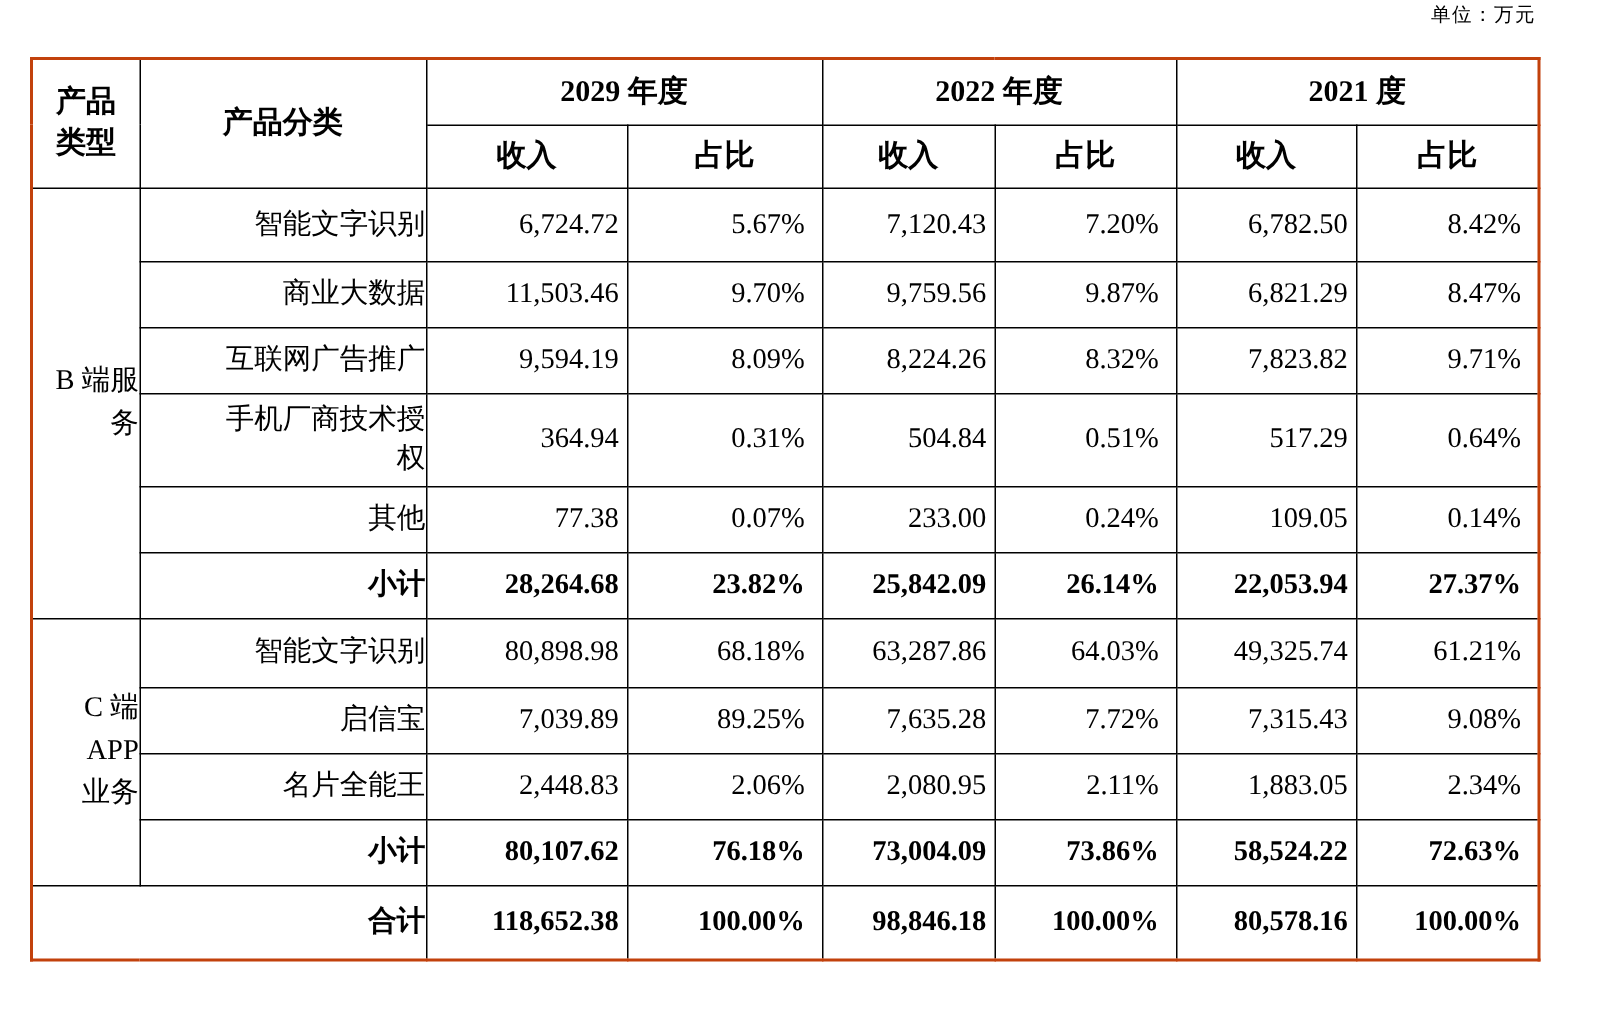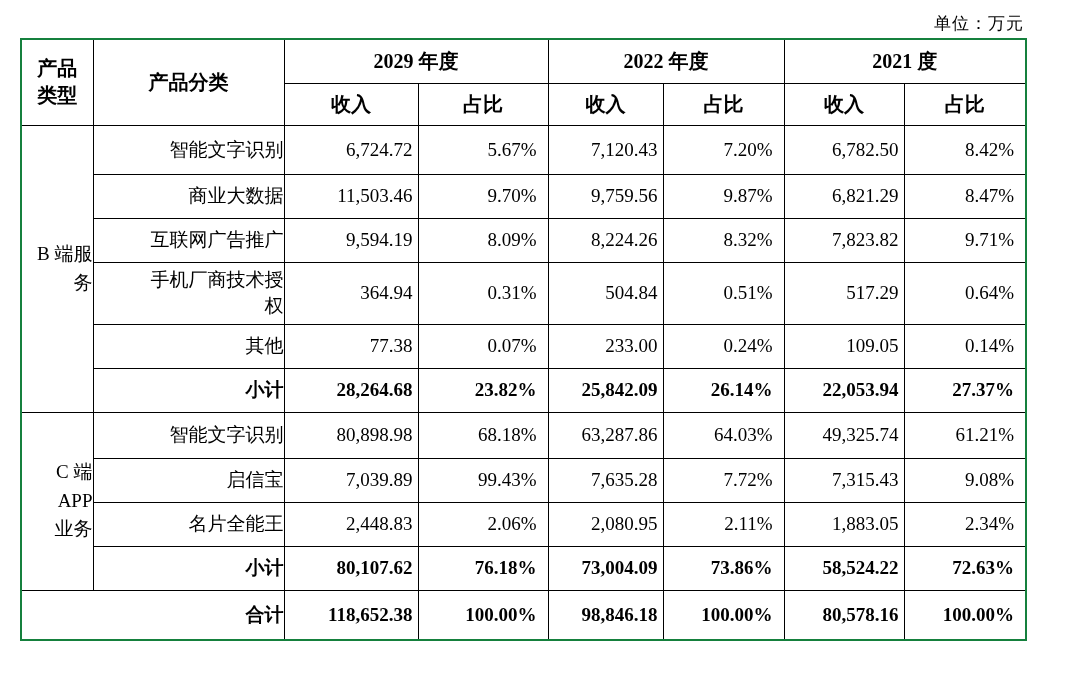--- a/index.html
+++ b/index.html
@@ -7,34 +7,34 @@
     width: 1080px; height: 674px;
     background: #ffffff;
   }
   body {
     position: relative;
     font-family: "Liberation Serif", "DejaVu Serif", serif;
     color: #000000;
   }
   .unit-label {
     position: absolute;
-    top: 12px;
+    top: 1px;
     right: 56px;
-    font-size: 17px;
+    font-size: 13px;
     letter-spacing: 1px;
     font-family: Liberation Mono, monospace;
   }
   table.revenue {
     position: absolute;
     left: 20px;
     top: 38px;
     width: 1005px;
     border-collapse: collapse;
     table-layout: fixed;
-    border: 2px solid #15803d;
+    border: 2px solid #c2410c;
   }
   th, td {
     border: 1px solid #000000;
     padding: 0;
     vertical-align: middle;
     font-size: 19px;
     line-height: 1.35;
     overflow: hidden;
   }
   th {
@@ -156,21 +156,21 @@
       <td class="num">80,898.98</td>
       <td class="pct">68.18%</td>
       <td class="num">63,287.86</td>
       <td class="pct">64.03%</td>
       <td class="num">49,325.74</td>
       <td class="pct">61.21%</td>
     </tr>
     <tr style="height:44px">
       <td class="cat">启信宝</td>
       <td class="num">7,039.89</td>
-      <td class="pct">99.43%</td>
+      <td class="pct">89.25%</td>
       <td class="num">7,635.28</td>
       <td class="pct">7.72%</td>
       <td class="num">7,315.43</td>
       <td class="pct">9.08%</td>
     </tr>
     <tr style="height:44px">
       <td class="cat">名片全能王</td>
       <td class="num">2,448.83</td>
       <td class="pct">2.06%</td>
       <td class="num">2,080.95</td>

